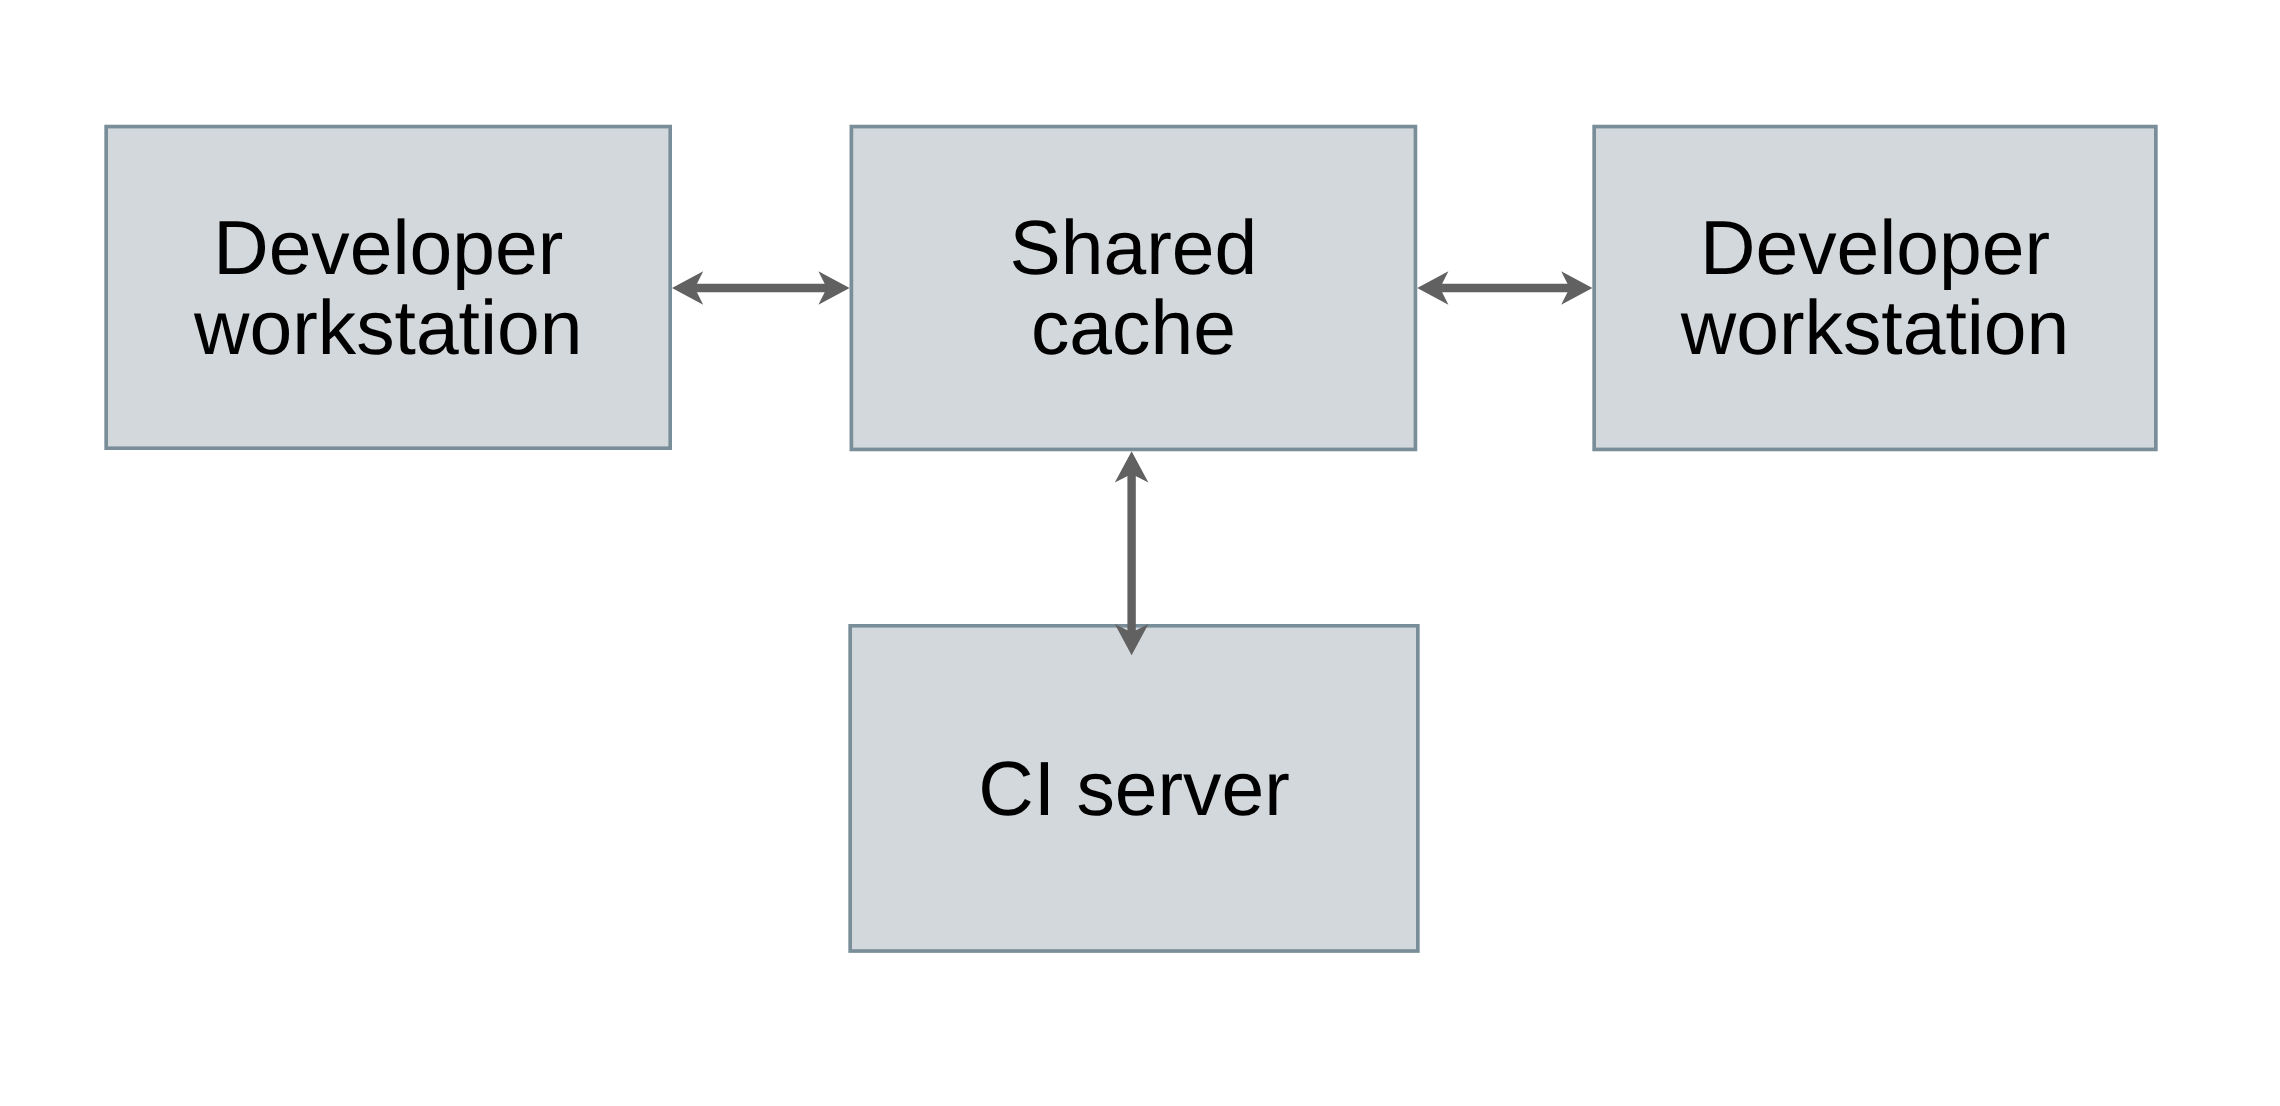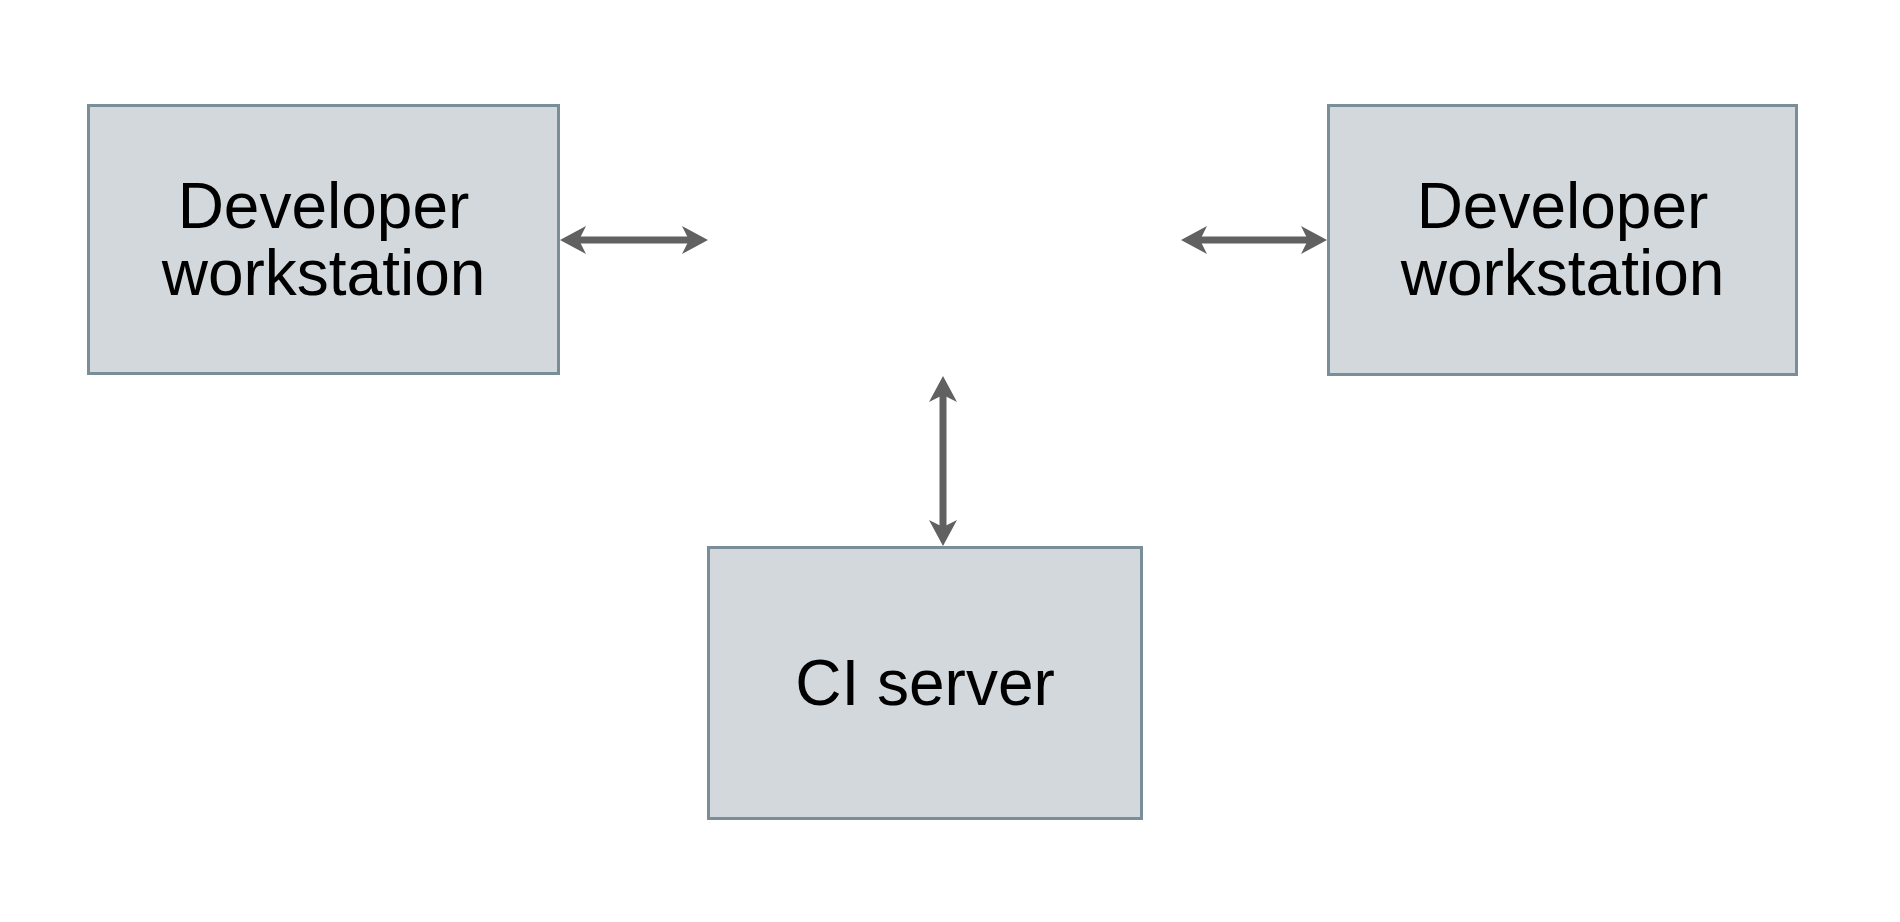--- a/index.html
+++ b/index.html
@@ -56,27 +56,31 @@
 </head>
 <body>
 
 <div class="canvas">
 
   <div class="node" style="left:87px; top:104px; width:473px; height:271px;">
     <span class="label">Developer
 workstation</span>
   </div>
 
+  <div class="node" style="left:708px; top:104px; width:473px; height:272px;">
+    <span class="label">Shared
+cache</span>
+  </div>
 
   <div class="node" style="left:1327px; top:104px; width:471px; height:272px;">
     <span class="label">Developer
 workstation</span>
   </div>
 
-  <div class="node" style="left:707px; top:546px; width:436px; height:274px;">
+  <div class="node" style="left:707px; top:520px; width:476px; height:274px;">
     <span class="label">CI server</span>
   </div>
 
   <svg class="arrow" style="left:560px; top:209px;" width="148" height="62" viewBox="0 0 148 62">
     <line class="shaft" x1="18" y1="31" x2="130" y2="31"></line>
     <polygon class="head" points="0,31 26,17 19,31 26,45"></polygon>
     <polygon class="head" points="148,31 122,17 129,31 122,45"></polygon>
   </svg>
 
   <svg class="arrow" style="left:1181px; top:209px;" width="146" height="62" viewBox="0 0 146 62">

